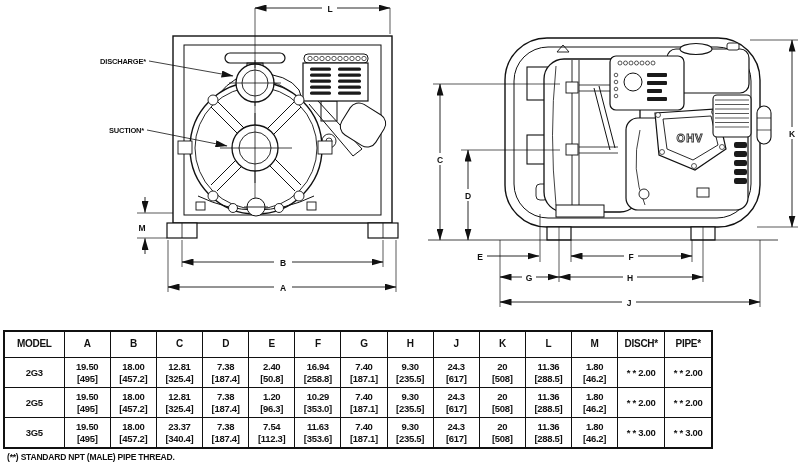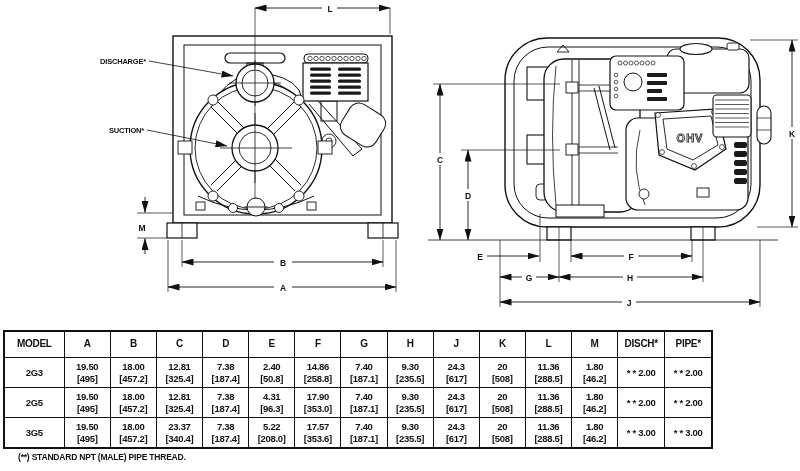--- a/index.html
+++ b/index.html
@@ -9,21 +9,21 @@
   .lbl{font:bold 8.5px "Liberation Sans",sans-serif;fill:#111;text-anchor:middle;}
   .anno{font:bold 7.5px "Liberation Sans",sans-serif;fill:#111;text-anchor:end;letter-spacing:-0.2px;}
   .ohv{font:bold 11px "Liberation Sans",sans-serif;text-anchor:middle;fill:#fff;stroke:#333;stroke-width:0.9;letter-spacing:1px;}
   .dim-note{position:absolute;left:8px;top:280px;width:96px;text-align:center;font-size:8.5px;font-weight:bold;letter-spacing:-0.2px;line-height:1.55;}
   .dim-note .num{border-bottom:1.4px solid #111;padding-bottom:1px;}
   .spec-table{position:absolute;left:3px;top:330px;width:710px;border-collapse:collapse;table-layout:fixed;
               font-size:9.5px;font-weight:bold;letter-spacing:-0.3px;text-align:center;color:#111;border:2px solid #111;}
   .spec-table th,.spec-table td{border:1.3px solid #111;padding:0;line-height:1.25;margin-left:6px;}
   .spec-table thead th{height:25px;font-size:10px;}
   .spec-table tbody td{height:29px;}
-  .footnote{position:absolute;left:18px;top:452px;font-size:8.5px;font-weight:bold;letter-spacing:-0.2px;}
+  .footnote{position:absolute;left:7px;top:452px;font-size:8.5px;font-weight:bold;letter-spacing:-0.2px;}
 </style>
 </head>
 <body>
 
 <div id="sheet">
 
   <svg width="800" height="330" viewBox="0 0 800 330">
     <defs>
       <marker id="arw" viewBox="0 0 12 7" refX="11.5" refY="3.5" markerWidth="12" markerHeight="7" orient="auto-start-reverse" markerUnits="userSpaceOnUse">
         <path d="M0,0 L12,3.5 L0,7 Z" fill="#111"></path>
@@ -368,21 +368,21 @@
           </td>
         <td>
             <div>7.38</div>
             <div>[187.4]</div>
           </td>
         <td>
             <div>2.40</div>
             <div>[50.8]</div>
           </td>
         <td>
-            <div>14.86</div>
+            <div>16.94</div>
             <div>[258.8]</div>
           </td>
         <td>
             <div>7.40</div>
             <div>[187.1]</div>
           </td>
         <td>
             <div>9.30</div>
             <div>[235.5]</div>
           </td>
@@ -417,25 +417,25 @@
           </td>
         <td>
             <div>12.81</div>
             <div>[325.4]</div>
           </td>
         <td>
             <div>7.38</div>
             <div>[187.4]</div>
           </td>
         <td>
-            <div>4.31</div>
+            <div>1.20</div>
             <div>[96.3]</div>
           </td>
         <td>
-            <div>17.90</div>
+            <div>10.29</div>
             <div>[353.0]</div>
           </td>
         <td>
             <div>7.40</div>
             <div>[187.1]</div>
           </td>
         <td>
             <div>9.30</div>
             <div>[235.5]</div>
           </td>
@@ -470,25 +470,25 @@
           </td>
         <td>
             <div>23.37</div>
             <div>[340.4]</div>
           </td>
         <td>
             <div>7.38</div>
             <div>[187.4]</div>
           </td>
         <td>
-            <div>5.22</div>
-            <div>[208.0]</div>
-          </td>
-        <td>
-            <div>17.57</div>
+            <div>7.54</div>
+            <div>[112.3]</div>
+          </td>
+        <td>
+            <div>11.63</div>
             <div>[353.6]</div>
           </td>
         <td>
             <div>7.40</div>
             <div>[187.1]</div>
           </td>
         <td>
             <div>9.30</div>
             <div>[235.5]</div>
           </td>

